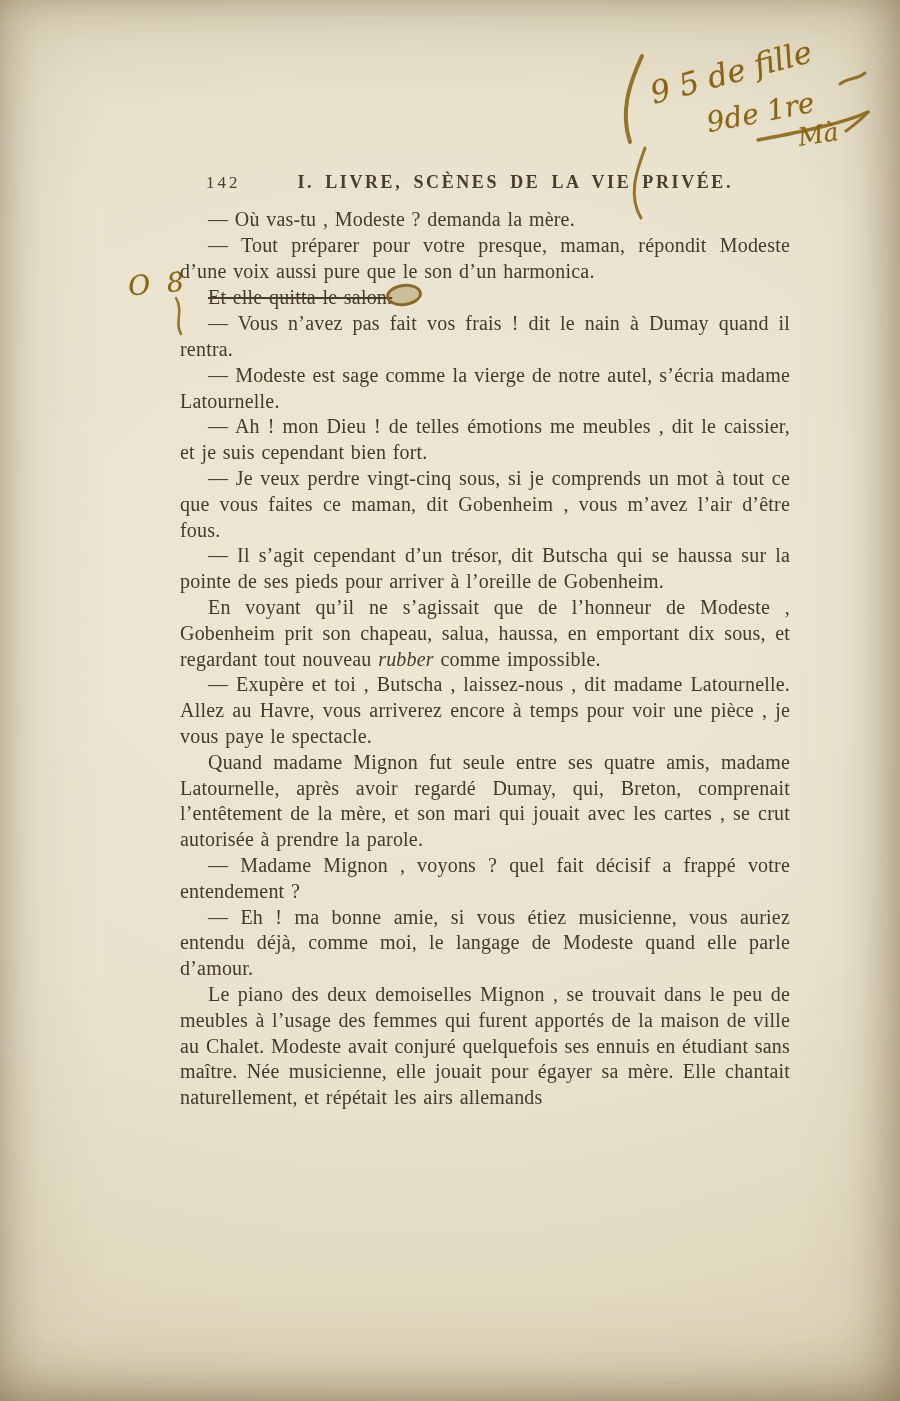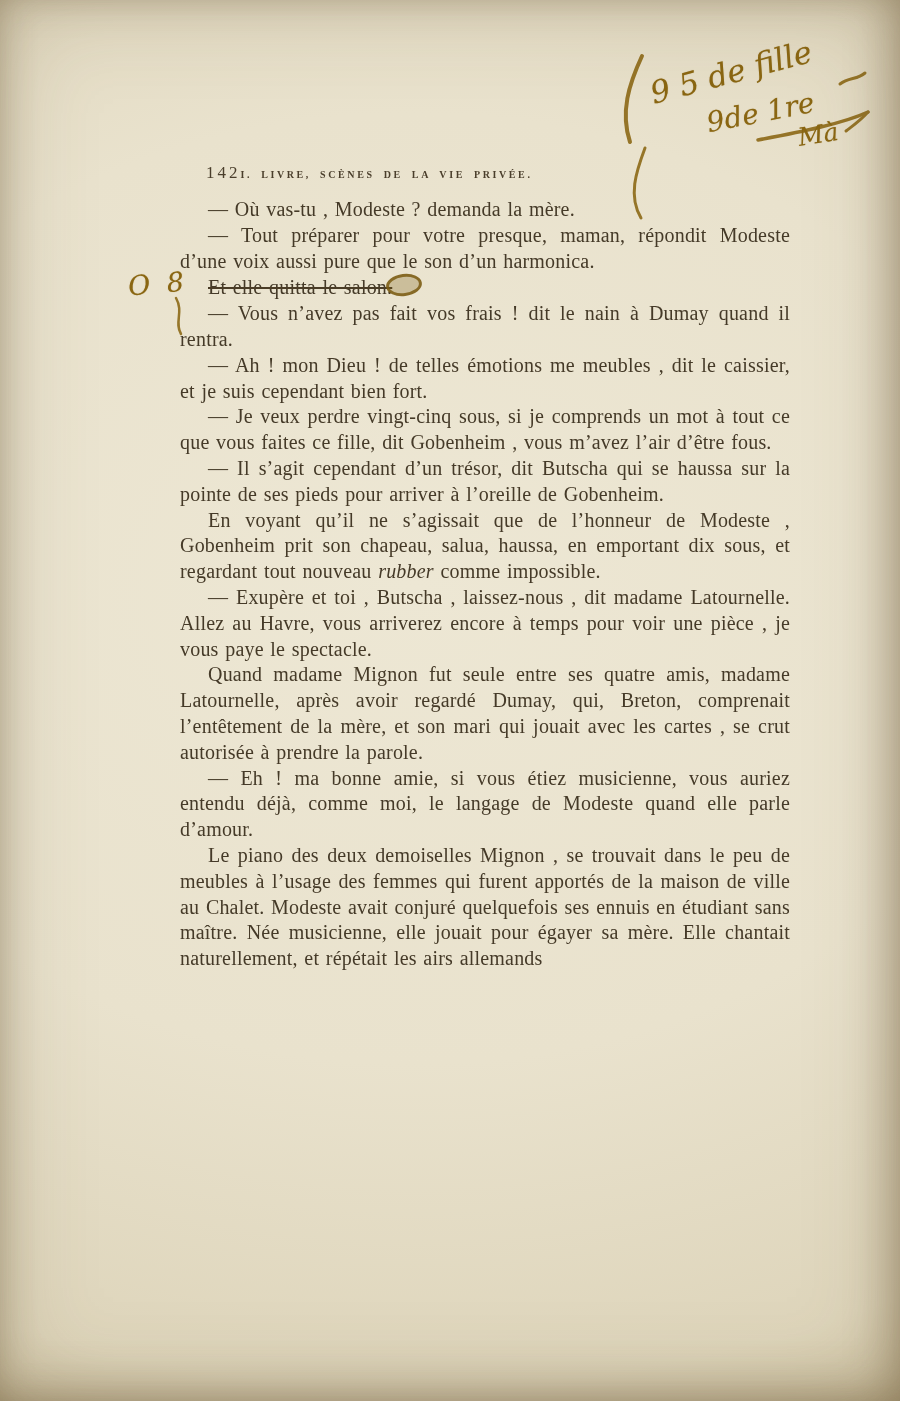--- a/index.html
+++ b/index.html
@@ -20,29 +20,29 @@
       inset 0 0 95px rgba(110,90,55,.26),
       inset -20px 0 45px -12px rgba(110,90,55,.38),
       inset 0 -22px 50px -14px rgba(110,90,55,.30),
       inset 14px 0 36px -16px rgba(110,90,55,.22);
   }
   .textblock{
     position:absolute;left:180px;top:160px;width:610px;
   }
   .pagehead{
     display:flex;align-items:baseline;
-    margin:3px 0 14px 0;
+    margin:12px 0 14px 0;
   }
   .pagenum{
     font-size:17px;letter-spacing:3px;
     padding-left:26px;color:#4a3e2b;
   }
   .runtitle{
-    flex:1;text-align:left;
-    font-size:10px;letter-spacing:2.6px;
+    flex:1;text-align:center;
+    font-size:18px;letter-spacing:2.6px;
     word-spacing:4px;
     color:#4a3e2b;font-weight:600;
     white-space:nowrap;
   }
   .para{
     margin:0;
     font-size:20px;line-height:25.8px;
     text-align:justify;
     text-indent:28px;
     letter-spacing:.2px;word-spacing:1.4px;
@@ -106,25 +106,27 @@
       <span class="pagenum">142</span>
       <span class="runtitle">I. LIVRE, SCÈNES DE LA VIE PRIVÉE.</span>
     </div>
 
     <p class="para">— Où vas-tu , Modeste ? demanda la mère.</p>
     <p class="para">— Tout préparer pour votre presque, maman, répondit Modeste d’une voix aussi pure que le son d’un harmonica.</p>
 
     <p class="para struck"><span class="struck-text">Et elle quitta le salon.</span><span class="deletion-loop"></span></p>
 
     <p class="para">— Vous n’avez pas fait vos frais ! dit le nain à Dumay quand il rentra.</p>
+    <p class="para">— Modeste est sage comme la vierge de notre autel, s’écria madame Latournelle.</p>
     <p class="para">— Ah ! mon Dieu ! de telles émotions me meubles , dit le caissier, et je suis cependant bien fort.</p>
-    <p class="para">— Je veux perdre vingt-cinq sous, si je comprends un mot à tout ce que vous faites ce fille, dit Gobenheim , vous m’avez l’air d’être fous.</p>
+    <p class="para">— Je veux perdre vingt-cinq sous, si je comprends un mot à tout ce que vous faites ce maman, dit Gobenheim , vous m’avez l’air d’être fous.</p>
     <p class="para">— Il s’agit cependant d’un trésor, dit Butscha qui se haussa sur la pointe de ses pieds pour arriver à l’oreille de Gobenheim.</p>
 
     <p class="para"><span>En voyant qu’il ne s’agissait que de l’honneur de Modeste , Gobenheim prit son chapeau, salua, haussa, en emportant dix sous, et regardant tout nouveau </span><em>rubber</em><span> comme impossible.</span></p>
 
     <p class="para">— Exupère et toi , Butscha , laissez-nous , dit madame Latournelle. Allez au Havre, vous arriverez encore à temps pour voir une pièce , je vous paye le spectacle.</p>
     <p class="para">Quand madame Mignon fut seule entre ses quatre amis, madame Latournelle, après avoir regardé Dumay, qui, Breton, comprenait l’entêtement de la mère, et son mari qui jouait avec les cartes , se crut autorisée à prendre la parole.</p>
+    <p class="para">— Madame Mignon , voyons ? quel fait décisif a frappé votre entendement ?</p>
     <p class="para">— Eh ! ma bonne amie, si vous étiez musicienne, vous auriez entendu déjà, comme moi, le langage de Modeste quand elle parle d’amour.</p>
     <p class="para">Le piano des deux demoiselles Mignon , se trouvait dans le peu de meubles à l’usage des femmes qui furent apportés de la maison de ville au Chalet. Modeste avait conjuré quelquefois ses ennuis en étudiant sans maître. Née musicienne, elle jouait pour égayer sa mère. Elle chantait naturellement, et répétait les airs allemands</p>
 
   </div>
 </div>
 
 </body></html>

